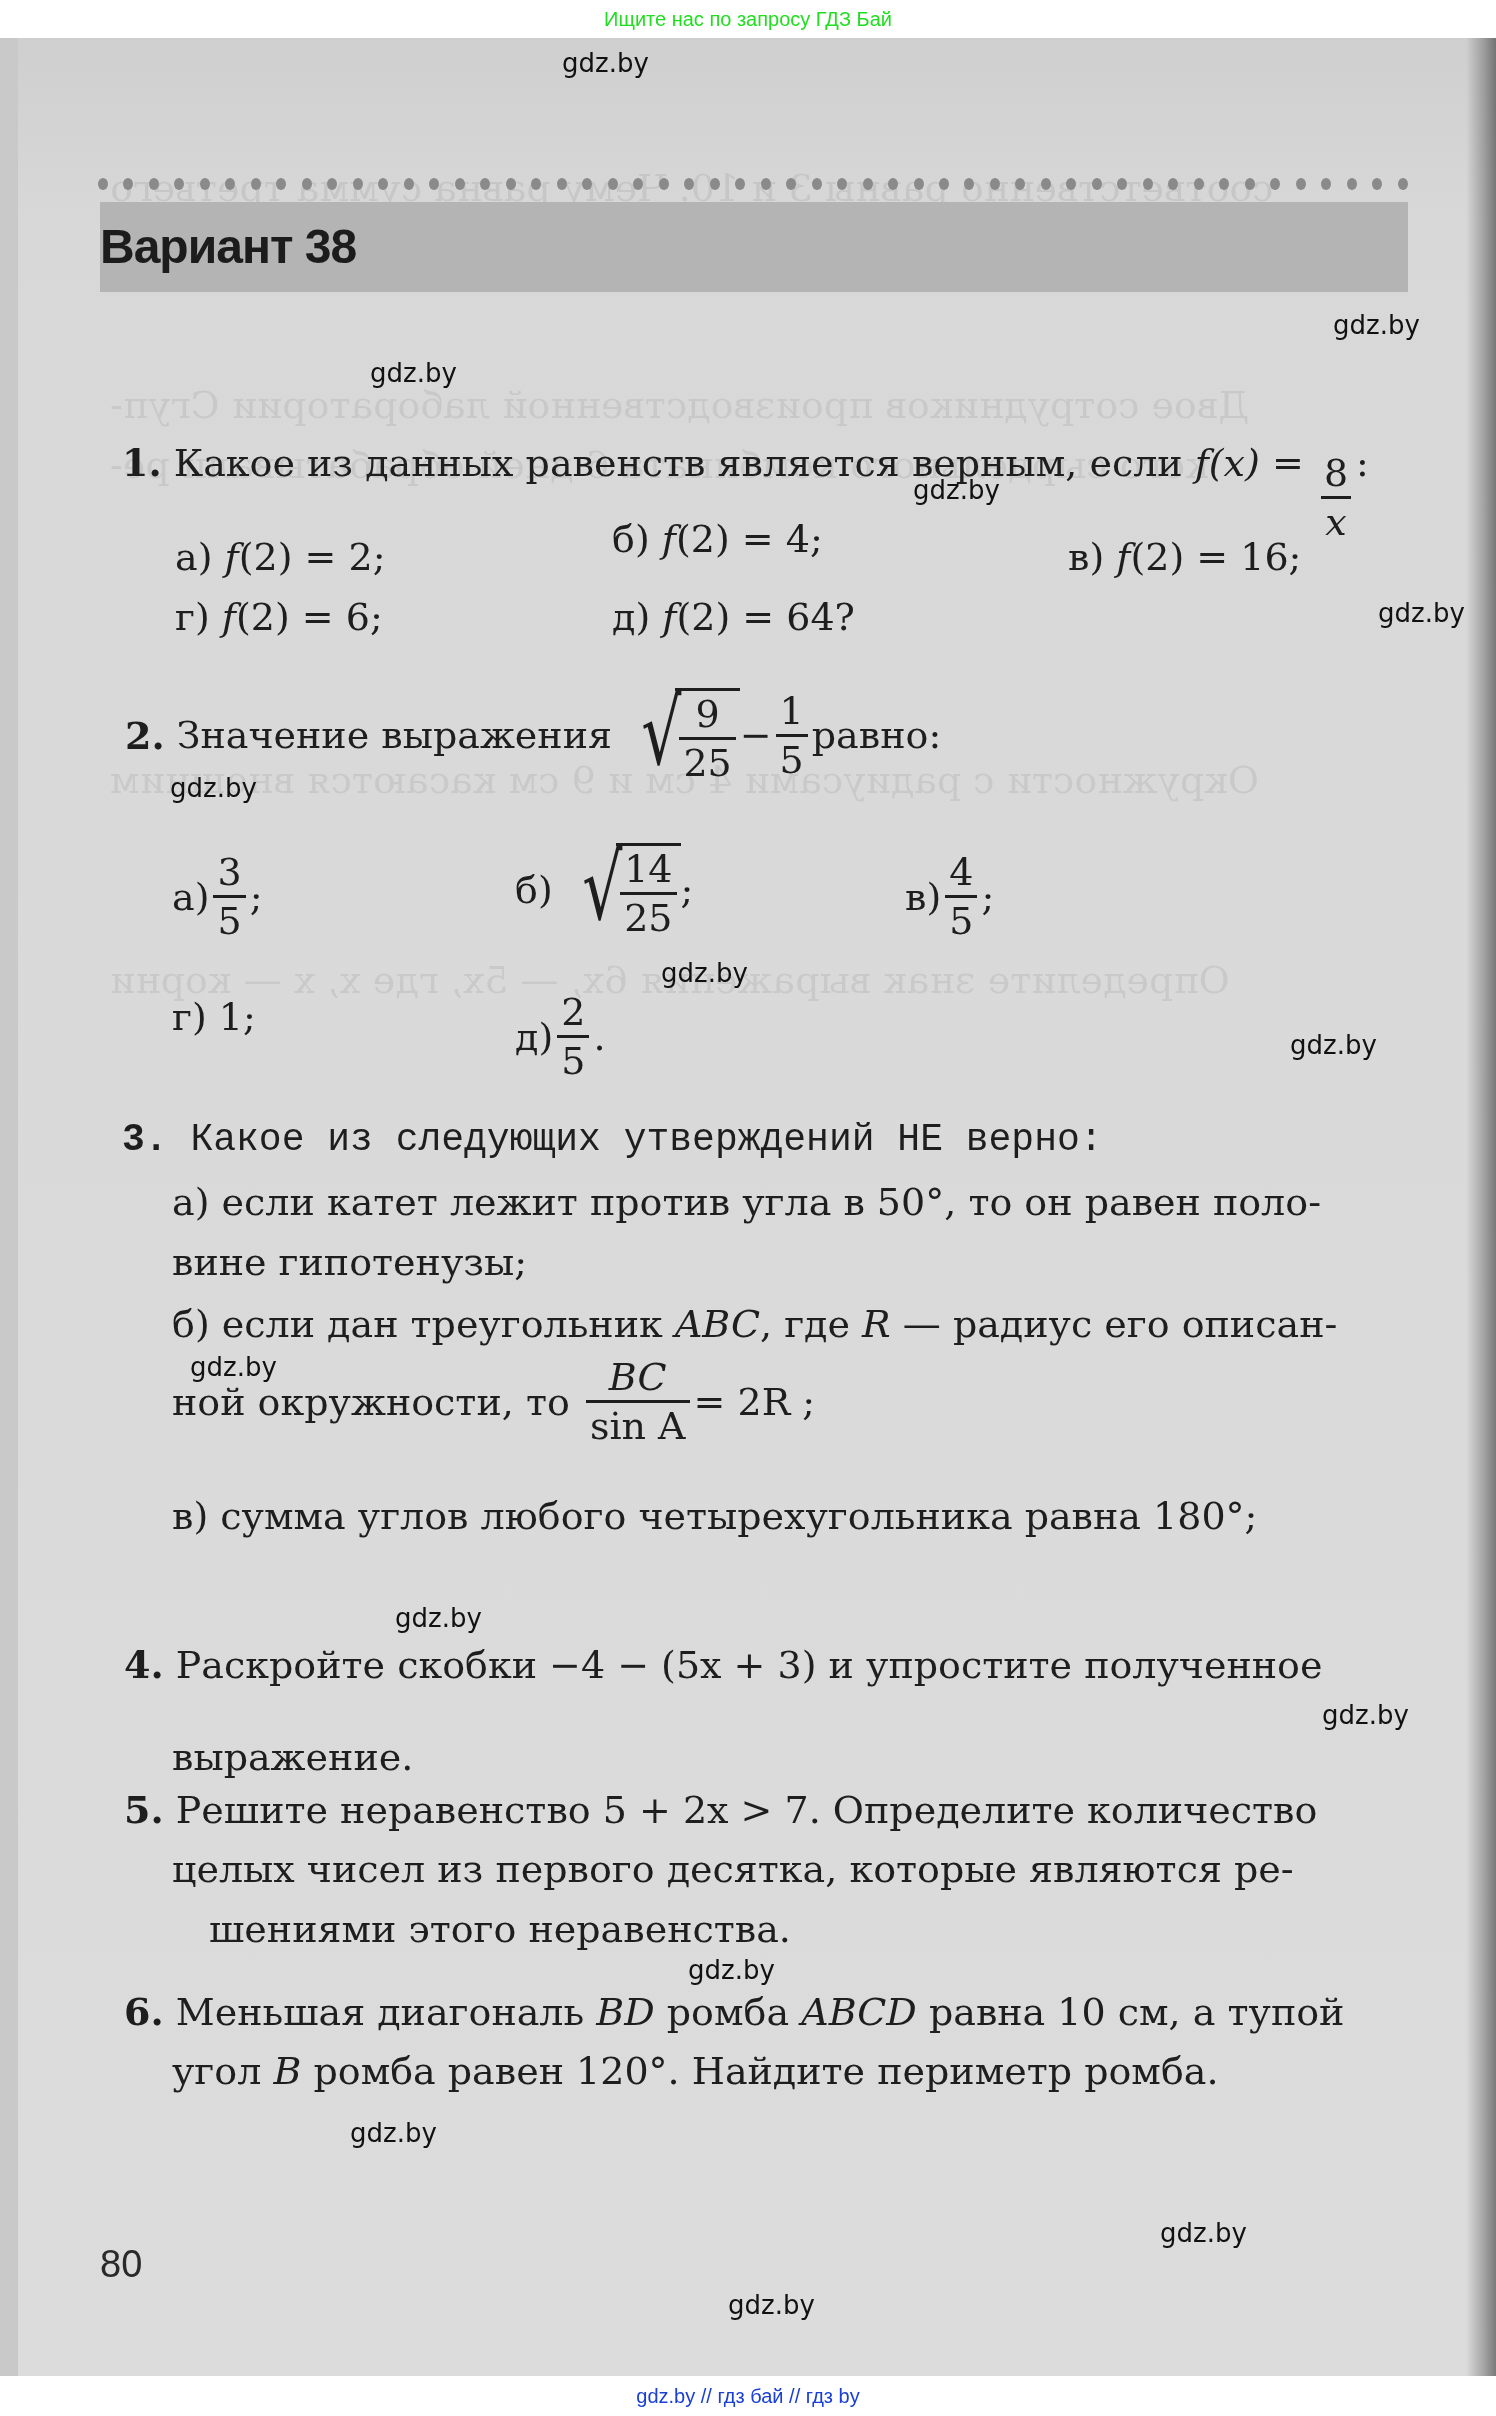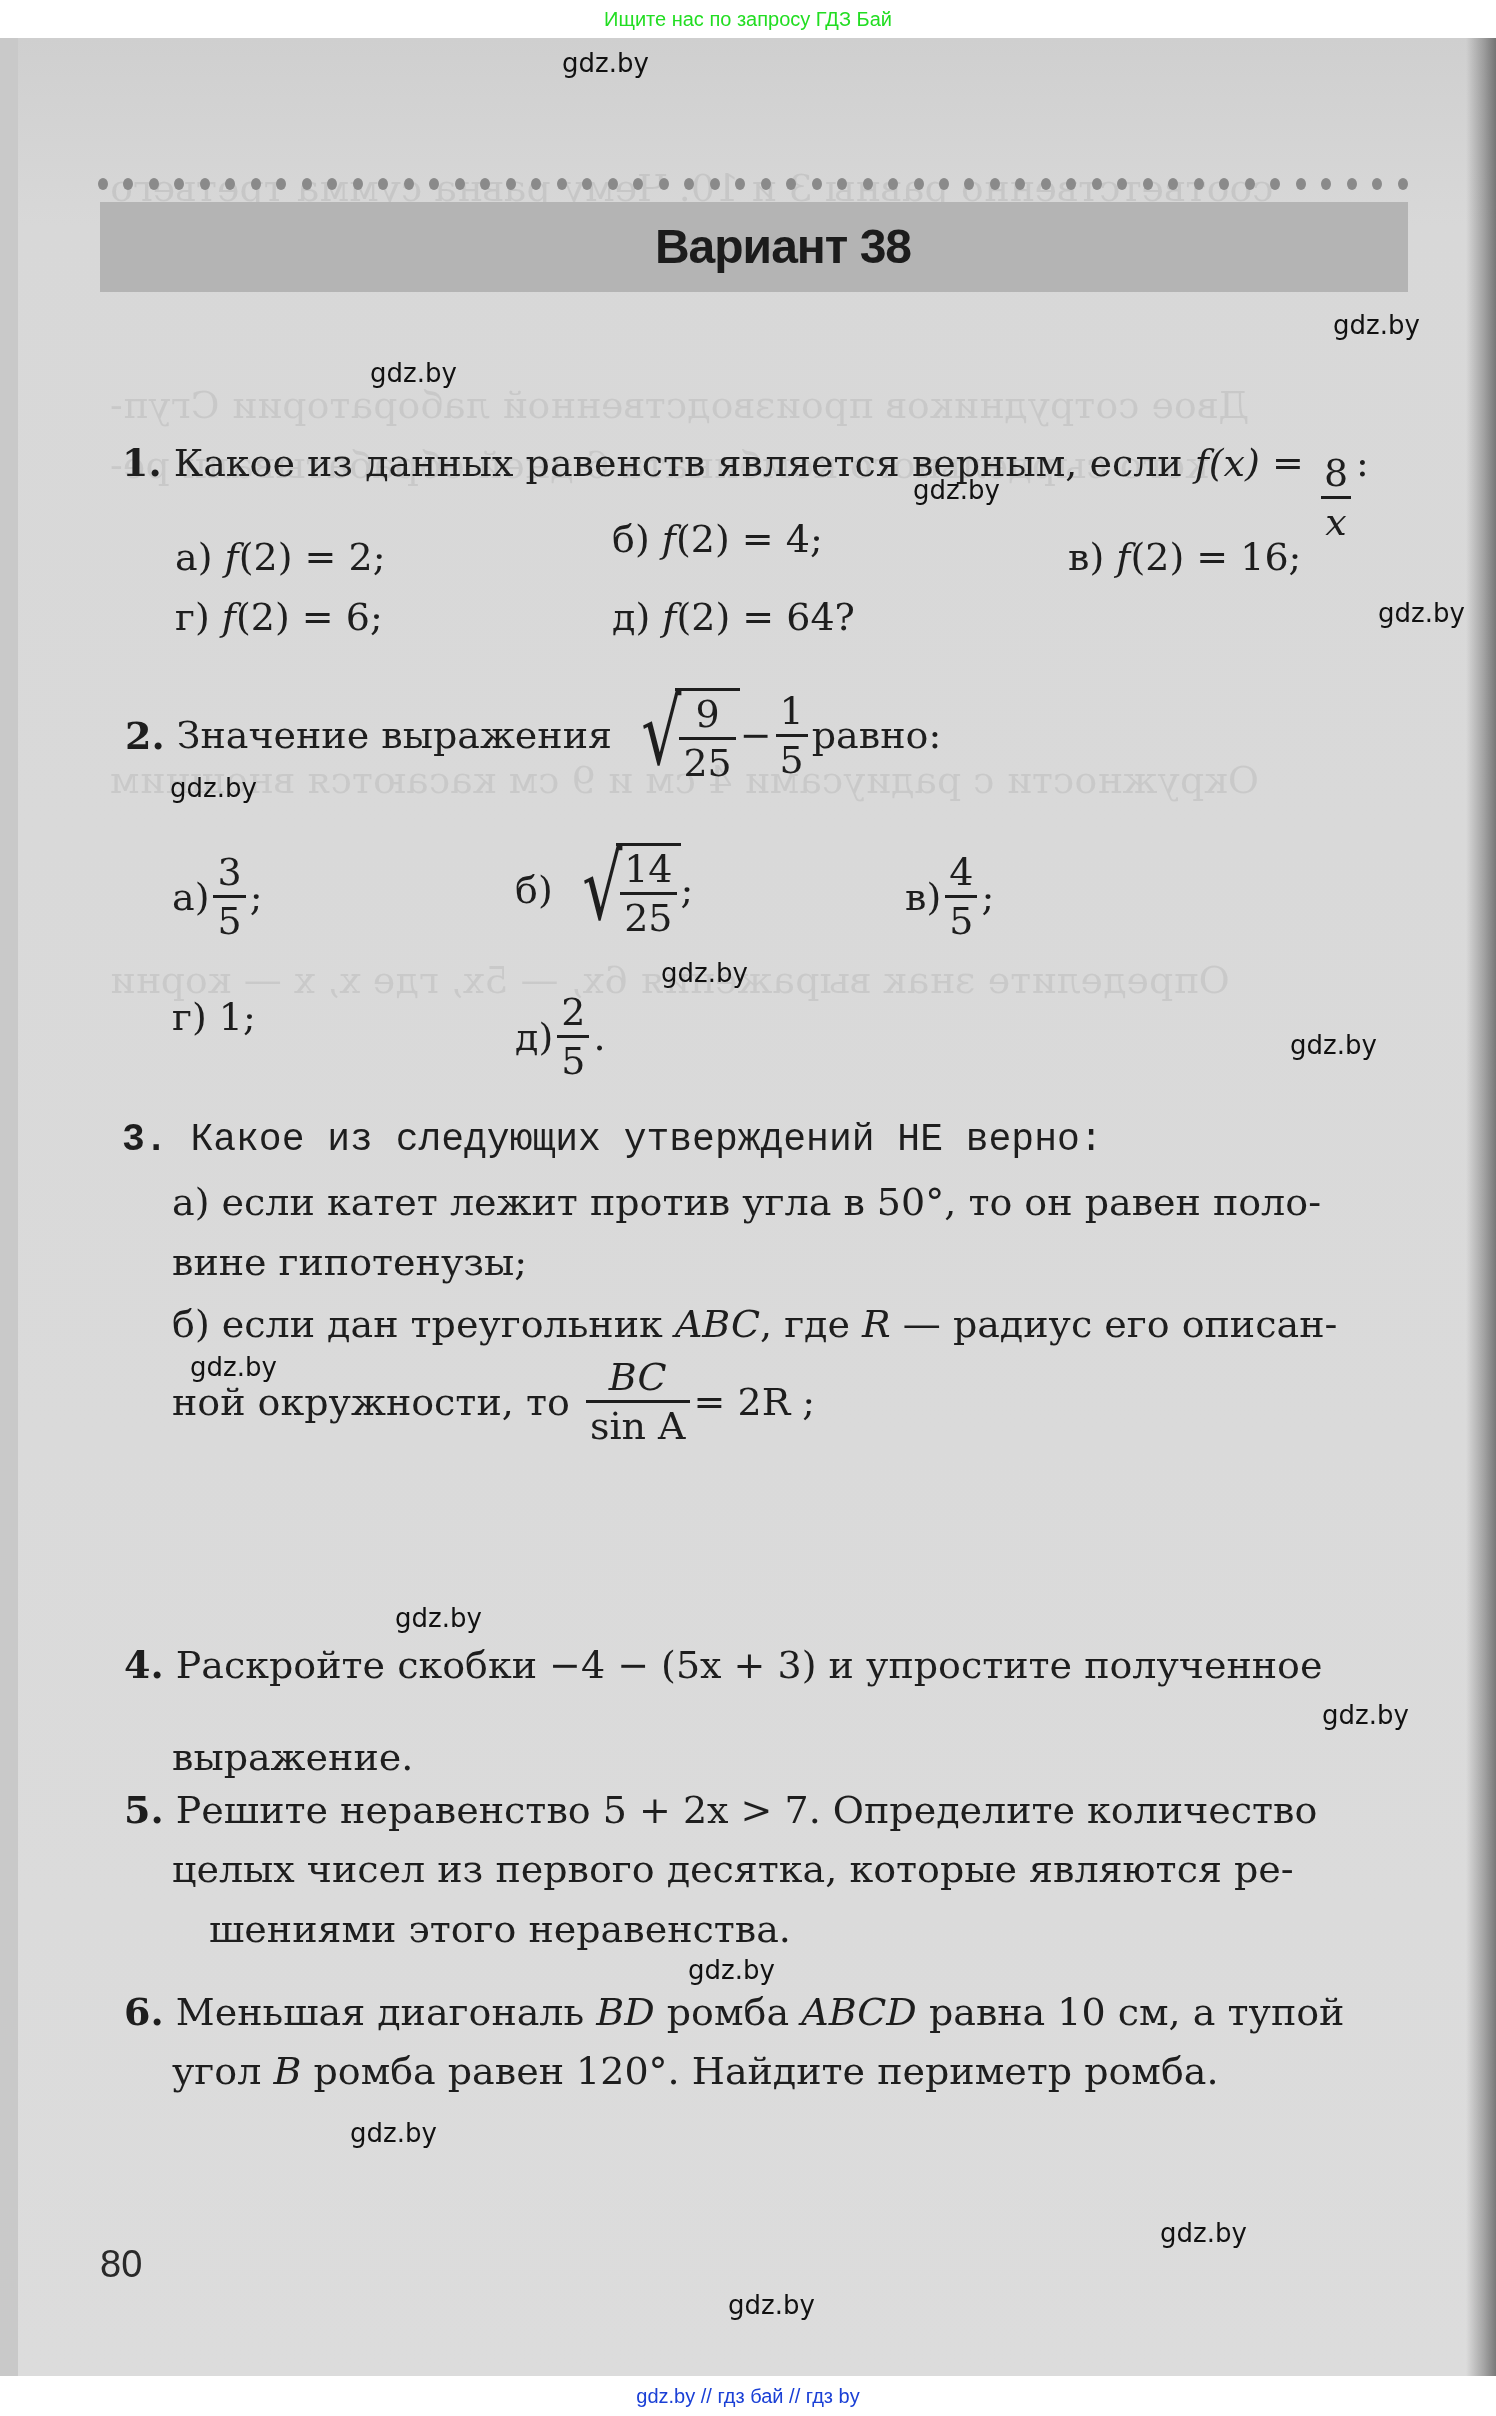--- a/index.html
+++ b/index.html
@@ -10,22 +10,22 @@
                 font-family:"Liberation Sans", sans-serif; }
   .page { position:absolute; left:0; top:38px; width:1496px; height:2338px; background:#dadada; }
   .left-strip { position:absolute; left:0; top:0; width:18px; height:100%; background:#c9c9c9; }
   .right-shadow { position:absolute; right:0; top:0; width:30px; height:100%;
                   background:linear-gradient(to right, rgba(0,0,0,0) 0%, rgba(60,60,60,0.35) 60%, rgba(40,40,40,0.55) 100%); }
   .paper-tone { position:absolute; left:18px; top:0; right:0; height:100%;
                 background:linear-gradient(to bottom, #cfcfcf 0%, #d8d8d8 8%, #dadada 60%, #dcdcdc 100%); }
   .dots { position:absolute; left:98px; top:140px; width:1310px; height:14px; display:flex; justify-content:space-between; }
   .dots span { width:10px; height:12px; border-radius:50%; background:#8a8a8a; display:block; }
   .title-band { position:absolute; left:100px; top:164px; width:1308px; height:90px; background:#b4b4b4; }
-  .title { position:absolute; left:0; width:100%; top:0; height:108px; line-height:90px; text-align:center;
-           font-family:"Liberation Sans", sans-serif; font-weight:bold; font-size:48px; color:#1c1c1c; letter-spacing:-1px;margin-left:29px; }
+  .title { position:absolute; left:0; width:100%; top:0; height:108px; line-height:90px; 
+           font-family:"Liberation Sans", sans-serif; font-weight:bold; font-size:48px; color:#1c1c1c; letter-spacing:-1px; }
   .wm { position:absolute; font-family:"DejaVu Sans", sans-serif; font-size:26px; color:#111; }
   .t { position:absolute; font-family:"DejaVu Serif", serif; font-size:38px; color:#1e1e1e; white-space:nowrap; }
   .b { font-weight:bold; }
   .i { font-style:italic; }
   .frac { display:inline-flex; flex-direction:column; align-items:center; vertical-align:middle; margin:0 4px; line-height:1; }
   .frac .num { padding:0 4px 4px; }
   .frac .den { padding:4px 4px 0; border-top:3px solid #1e1e1e; }
   .sqrt { display:inline-flex; align-items:stretch; vertical-align:middle; }
   .sqrt .rad { font-size:90px; line-height:1; transform:scaleX(0.7); transform-origin:right; margin-right:-6px; }
   .sqrt .body { border-top:3px solid #1e1e1e; display:inline-flex; align-items:center; padding-top:4px; }
@@ -213,20 +213,21 @@
     <span>— радиус его описан-</span>
   </div>
   <div class="t" style="left:172px; top:1320px; display:flex; align-items:center;">
     <span>ной окружности, то</span>&nbsp;
     <span class="frac">
         <span class="num i">BC</span>
         <span class="den">sin A</span>
       </span>
     <span>= 2R ;</span>
   </div>
+  <div class="t" style="left:172px; top:1456px;">в) сумма углов любого четырехугольника равна 180°;</div>
 
   <div class="t" style="left:124px; top:1604px;">
     <span class="b">4.</span>
     <span>Раскройте скобки −4 − (5x + 3) и упростите полученное</span>
   </div>
   <div class="t" style="left:172px; top:1664px;margin-top:33px;">выражение.</div>
 
   <div class="t" style="left:124px; top:1749px;">
     <span class="b">5.</span>
     <span>Решите неравенство 5 + 2x &gt; 7. Определите количество</span>

